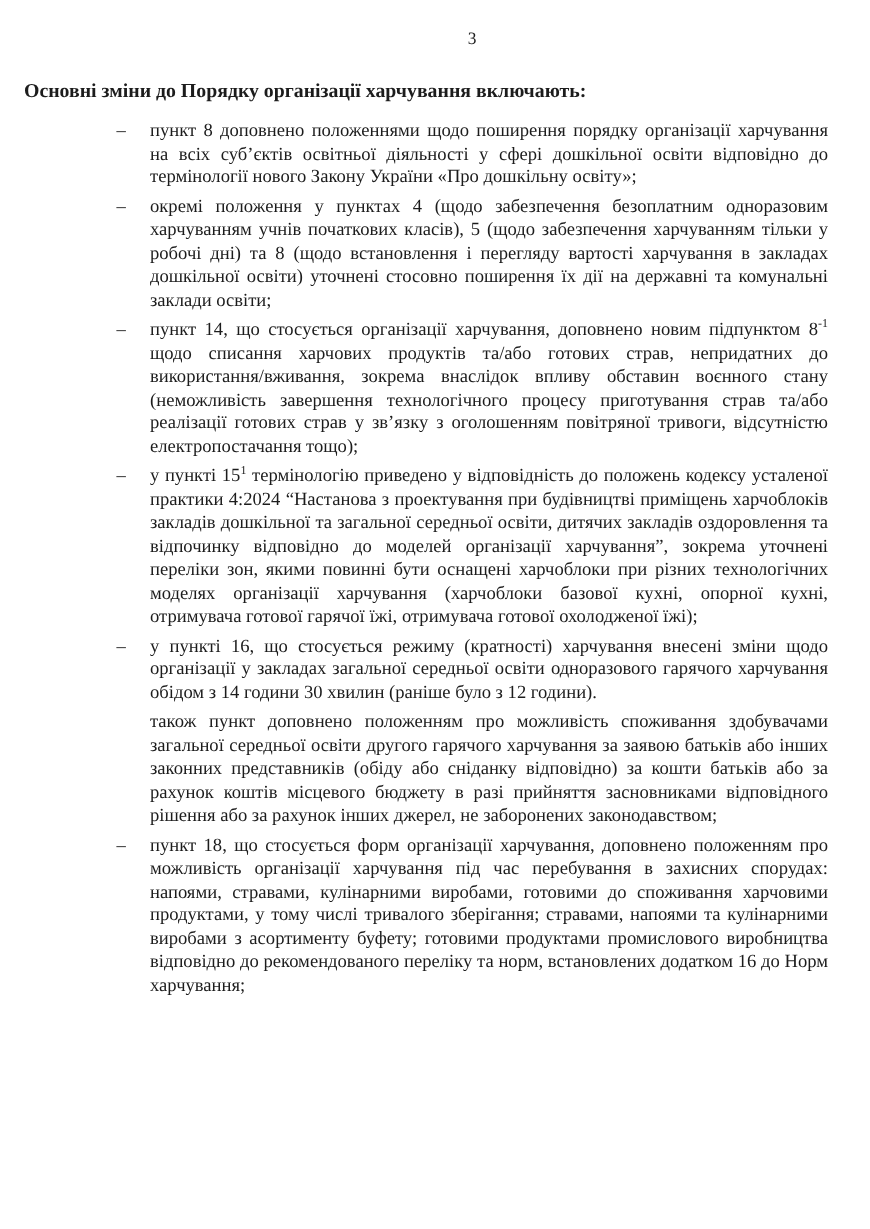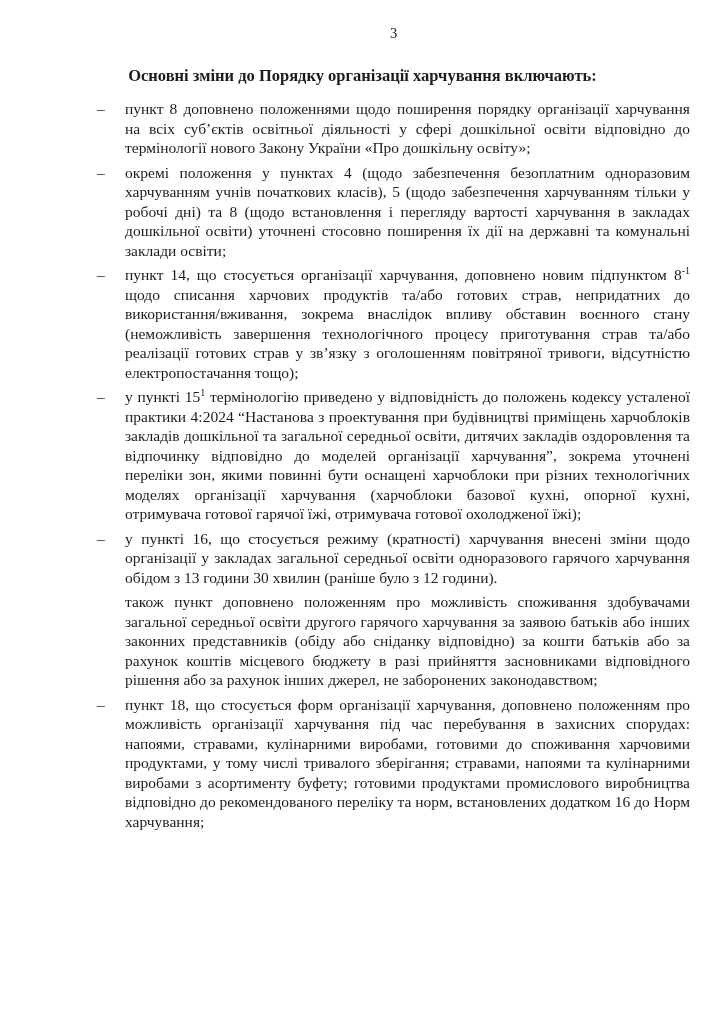--- a/index.html
+++ b/index.html
@@ -20,21 +20,20 @@
   .page-number {
     margin-left: 97px;
     margin-right: 35px;
     padding-top: 25px;
     text-align: center;
     font-size: 14.5px;
     line-height: 17px;
   }
   .heading {
     margin: 23px 20px 13px 20px;
-    text-align: center;
     font-weight: bold;
     font-size: 16.5px;
     line-height: 21px;
   }
   .content {
     margin-left: 97px;
     margin-right: 35px;
   }
   .item {
     position: relative;
@@ -64,17 +63,17 @@
 <body>
 
 <div class="page">
   <div class="page-number">3</div>
   <div class="heading">Основні зміни до Порядку організації харчування включають:</div>
   <div class="content">
       <div class="item"><span class="marker">–</span><span class="text">пункт 8 доповнено положеннями щодо поширення порядку організації харчування на всіх суб’єктів освітньої діяльності у сфері дошкільної освіти відповідно до термінології нового Закону України «Про дошкільну освіту»;</span></div>
       <div class="item"><span class="marker">–</span><span class="text">окремі положення у пунктах 4 (щодо забезпечення безоплатним одноразовим харчуванням учнів початкових класів), 5 (щодо забезпечення харчуванням тільки у робочі дні) та 8 (щодо встановлення і перегляду вартості харчування в закладах дошкільної освіти) уточнені стосовно поширення їх дії на державні та комунальні заклади освіти;</span></div>
       <div class="item"><span class="marker">–</span><span class="text">пункт 14, що стосується організації харчування, доповнено новим підпунктом 8<sup>-1</sup> щодо списання харчових продуктів та/або готових страв, непридатних до використання/вживання, зокрема внаслідок впливу обставин воєнного стану (неможливість завершення технологічного процесу приготування страв та/або реалізації готових страв у зв’язку з оголошенням повітряної тривоги, відсутністю електропостачання тощо);</span></div>
       <div class="item"><span class="marker">–</span><span class="text">у пункті 15<sup>1</sup> термінологію приведено у відповідність до положень кодексу усталеної практики 4:2024 “Настанова з проектування при будівництві приміщень харчоблоків закладів дошкільної та загальної середньої освіти, дитячих закладів оздоровлення та відпочинку відповідно до моделей організації харчування”, зокрема уточнені переліки зон, якими повинні бути оснащені харчоблоки при різних технологічних моделях організації харчування (харчоблоки базової кухні, опорної кухні, отримувача готової гарячої їжі, отримувача готової охолодженої їжі);</span></div>
-      <div class="item"><span class="marker">–</span><span class="text">у пункті 16, що стосується режиму (кратності) харчування внесені зміни щодо організації у закладах загальної середньої освіти одноразового гарячого харчування обідом з 13 години 30 хвилин (раніше було з 12 години).</span></div>
+      <div class="item"><span class="marker">–</span><span class="text">у пункті 16, що стосується режиму (кратності) харчування внесені зміни щодо організації у закладах загальної середньої освіти одноразового гарячого харчування обідом з 14 години 30 хвилин (раніше було з 12 години).</span></div>
       <div class="item"><span class="marker"></span><span class="text">також пункт доповнено положенням про можливість споживання здобувачами загальної середньої освіти другого гарячого харчування за заявою батьків або інших законних представників (обіду або сніданку відповідно) за кошти батьків або за рахунок коштів місцевого бюджету в разі прийняття засновниками відповідного рішення або за рахунок інших джерел, не заборонених законодавством;</span></div>
       <div class="item"><span class="marker">–</span><span class="text">пункт 18, що стосується форм організації харчування, доповнено положенням про можливість організації харчування під час перебування в захисних спорудах: напоями, стравами, кулінарними виробами, готовими до споживання харчовими продуктами, у тому числі тривалого зберігання; стравами, напоями та кулінарними виробами з асортименту буфету; готовими продуктами промислового виробництва відповідно до рекомендованого переліку та норм, встановлених додатком 16 до Норм харчування;</span></div>
     </div>
 </div>
 
 </body></html>

